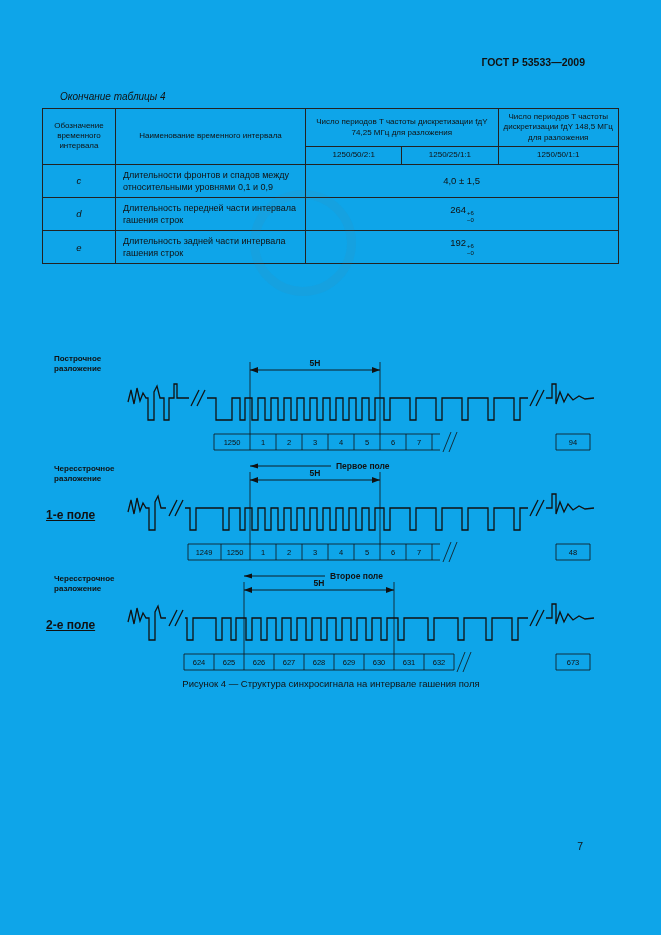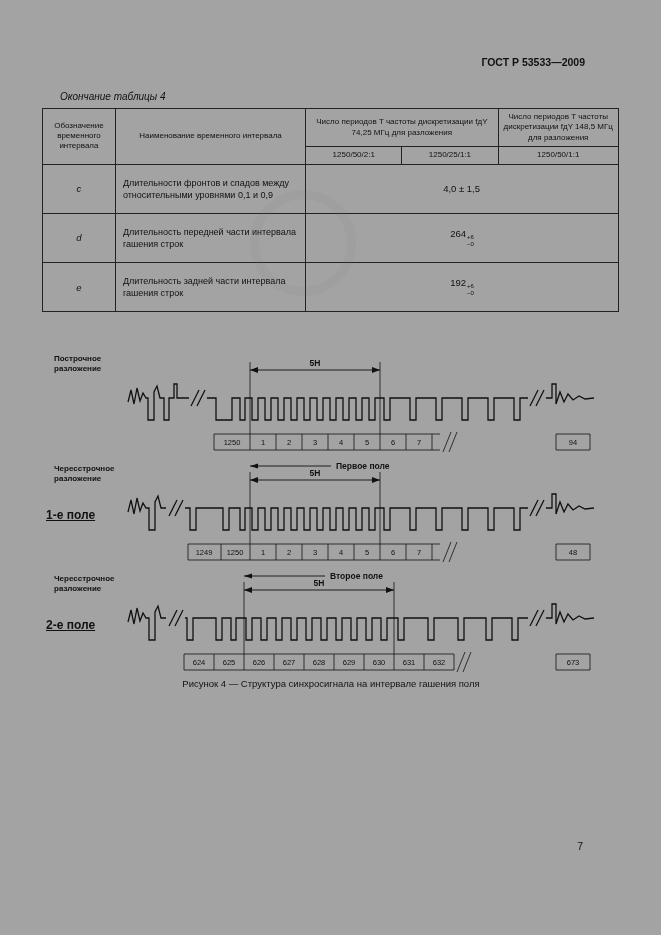--- a/index.html
+++ b/index.html
@@ -1,28 +1,28 @@
 <!DOCTYPE html>
 <html><head>
 <meta charset="utf-8">
 <style>
   html,body{margin:0;padding:0;background:#e8e8e8;}
   .page{
-    position:relative;width:661px;height:935px;background:#a3a3a3;
+    position:relative;width:661px;height:935px;background:#0ea5e9;
     font-family:"Liberation Sans",sans-serif;color:#111;overflow:hidden;
     margin:0 auto;
   }
   .doc-number{position:absolute;top:56px;right:76px;font-size:10.5px;font-weight:700;}
   .cont-label{position:absolute;top:91px;left:60px;font-size:10px;font-style:italic;}
   
   .t4{position:absolute;top:108px;left:42px;width:577px;border-collapse:collapse;table-layout:fixed;}
   .t4 th,.t4 td{border:1px solid #222;vertical-align:middle;padding:2px 4px;}
   .t4 th{font-weight:400;text-align:center;font-size:8px;line-height:1.3;padding:3px 4px;}
   .t4 td.sym{text-align:center;font-style:italic;font-size:9.5px;}
-  .t4 td.nm{font-size:9px;line-height:1.35;padding:12px 7px;text-align:left;}
+  .t4 td.nm{font-size:9px;line-height:1.35;padding:4px 7px;text-align:left;}
   .t4 td.val{text-align:center;font-size:9.5px;}
   .supsub{display:inline-flex;flex-direction:column;justify-content:center;font-size:6px;line-height:1.15;font-style:normal;vertical-align:-2px;margin-left:1px;text-align:left;}
   .supsub i{font-style:normal;}
   .stamp{position:absolute;top:190px;left:250px;width:88px;height:88px;border-radius:50%;
          border:9px solid rgba(110,110,110,0.07);pointer-events:none;}
   
   .para{position:absolute;left:42px;width:577px;font-size:10.5px;line-height:1.35;}
   .intro{top:319px;text-indent:33px;}
   .sec-head{position:absolute;left:75px;top:703px;font-size:10.5px;font-weight:700;}
   .sec-para{top:727px;text-indent:33px;}

